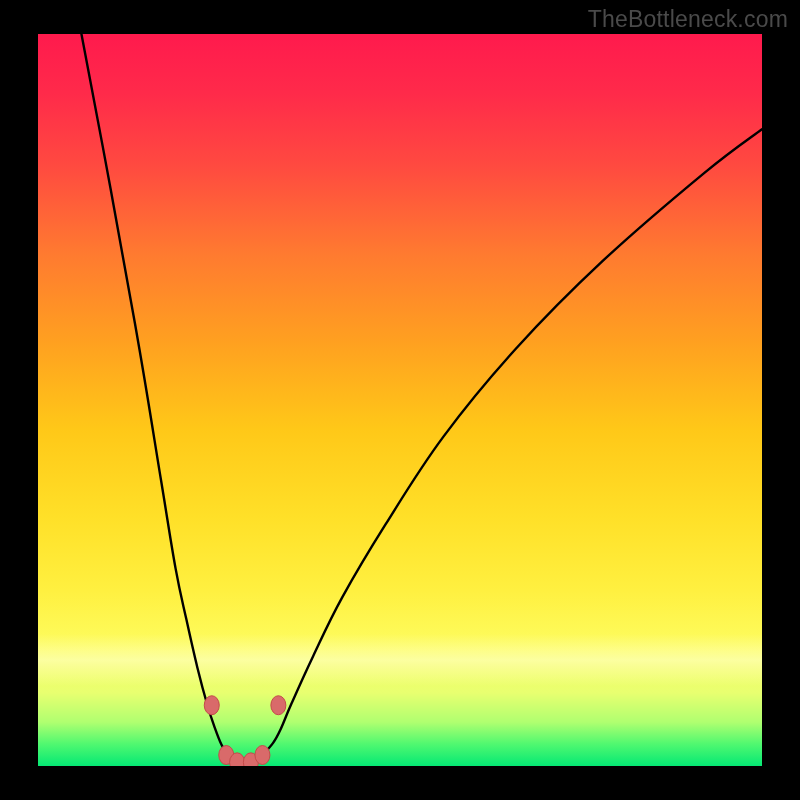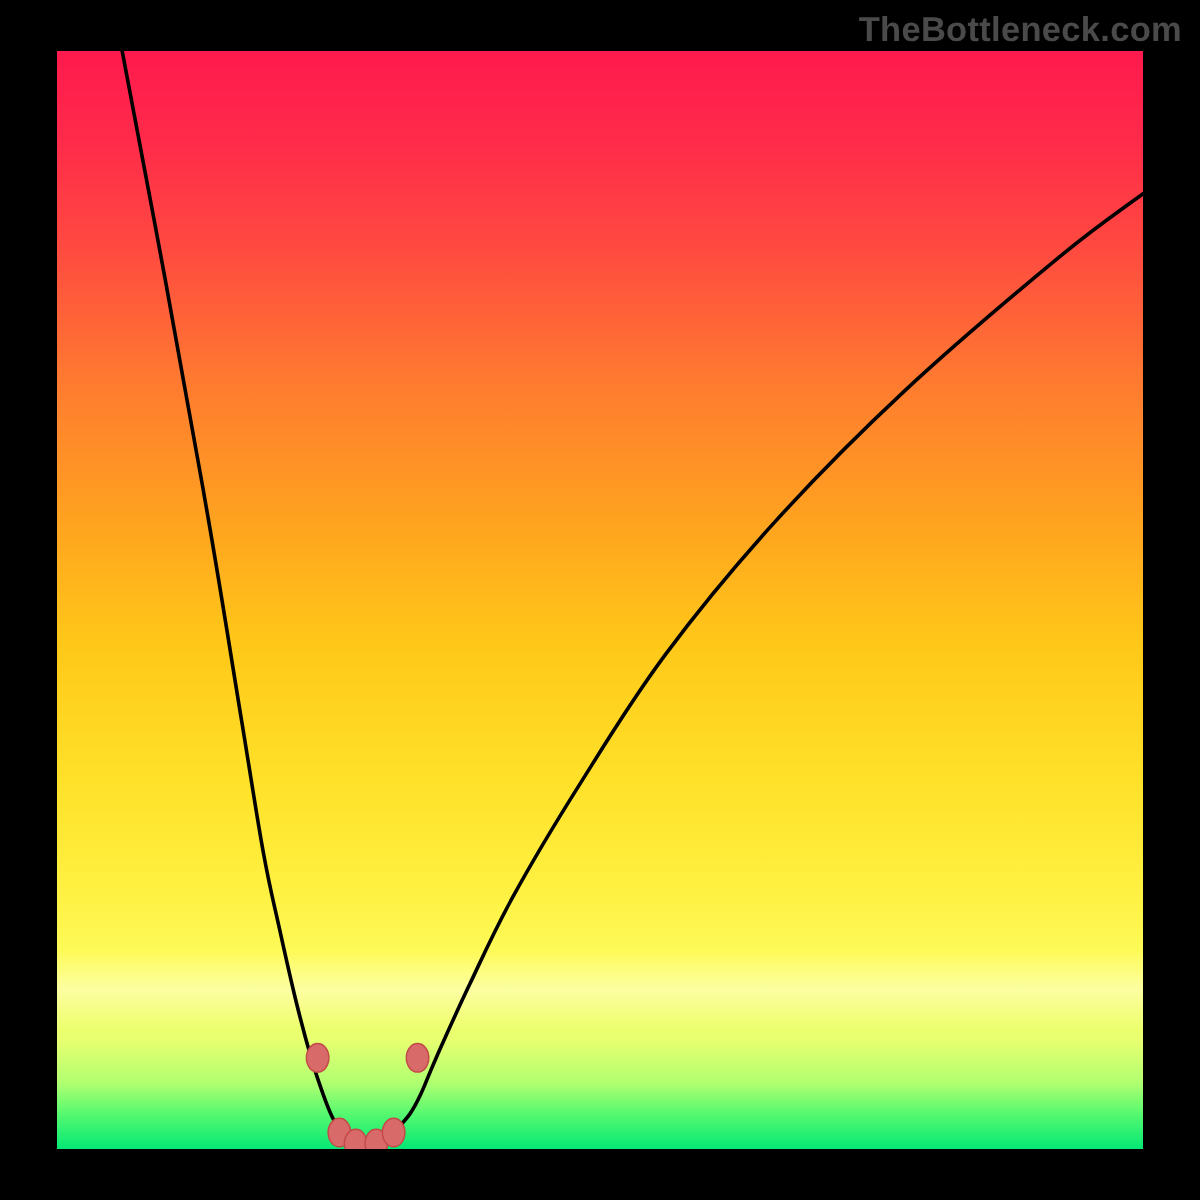--- a/index.html
+++ b/index.html
@@ -48,21 +48,21 @@
       rgba(255,255,220,0.0) 0%,
       rgba(255,255,210,0.55) 50%,
       rgba(255,255,210,0.0) 100%);
   }
   .watermark {
     position: absolute;
     top: 6px;
     right: 12px;
     color: #4a4a4a;
     font-size: 23px;
-    font-weight: 700;
+    font-weight: 400;
     letter-spacing: 0.2px;
   }
   svg.curves {
     position: absolute;
     left: 0; top: 0;
     width: 724px; height: 732px;
   }
 </style>
 </head>
 <body>

